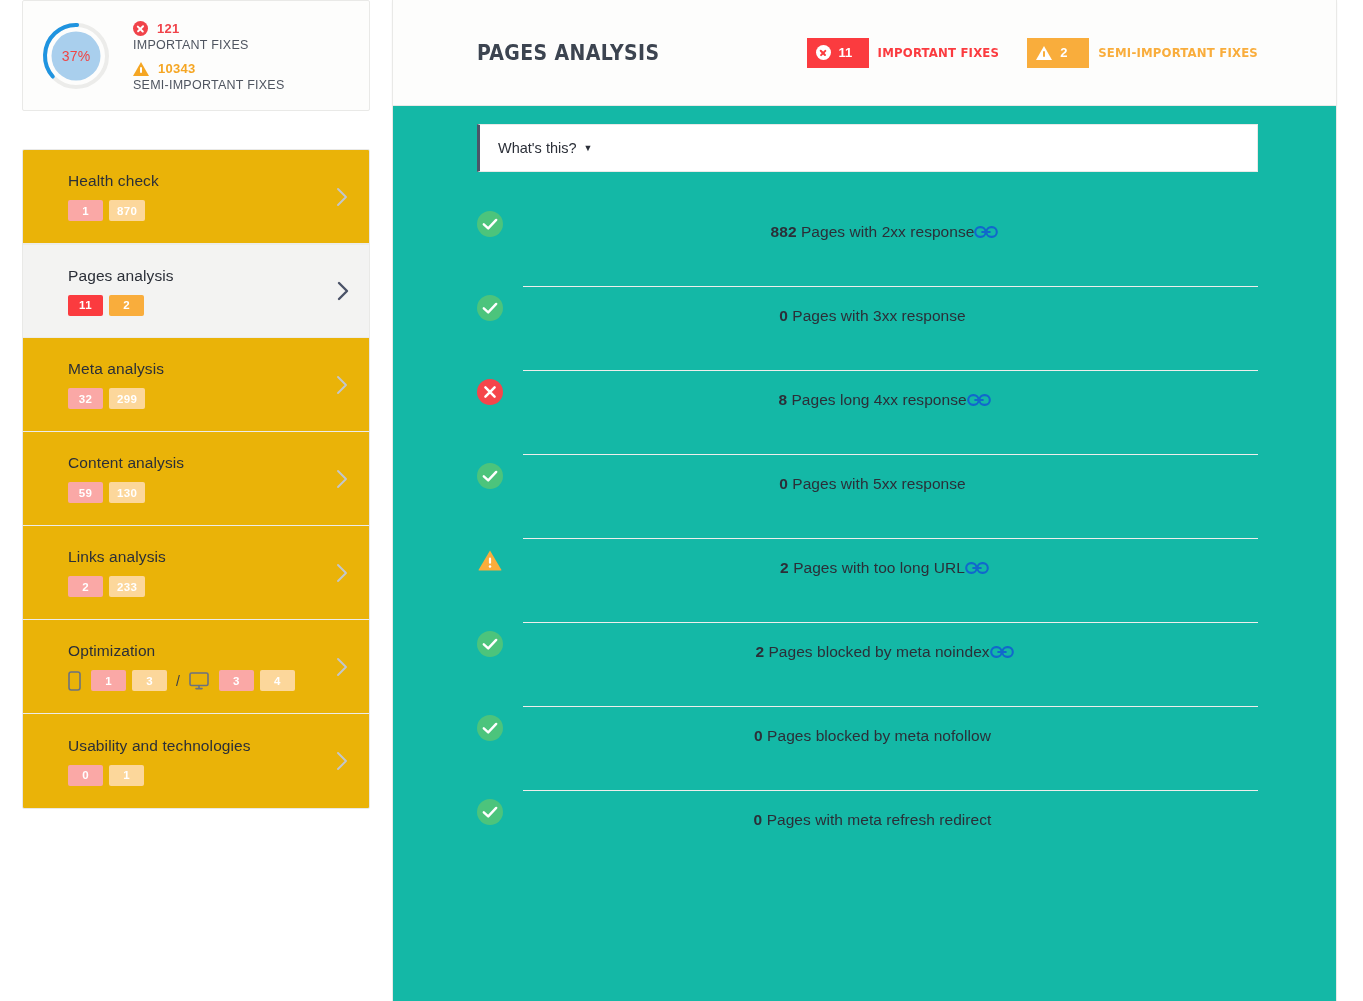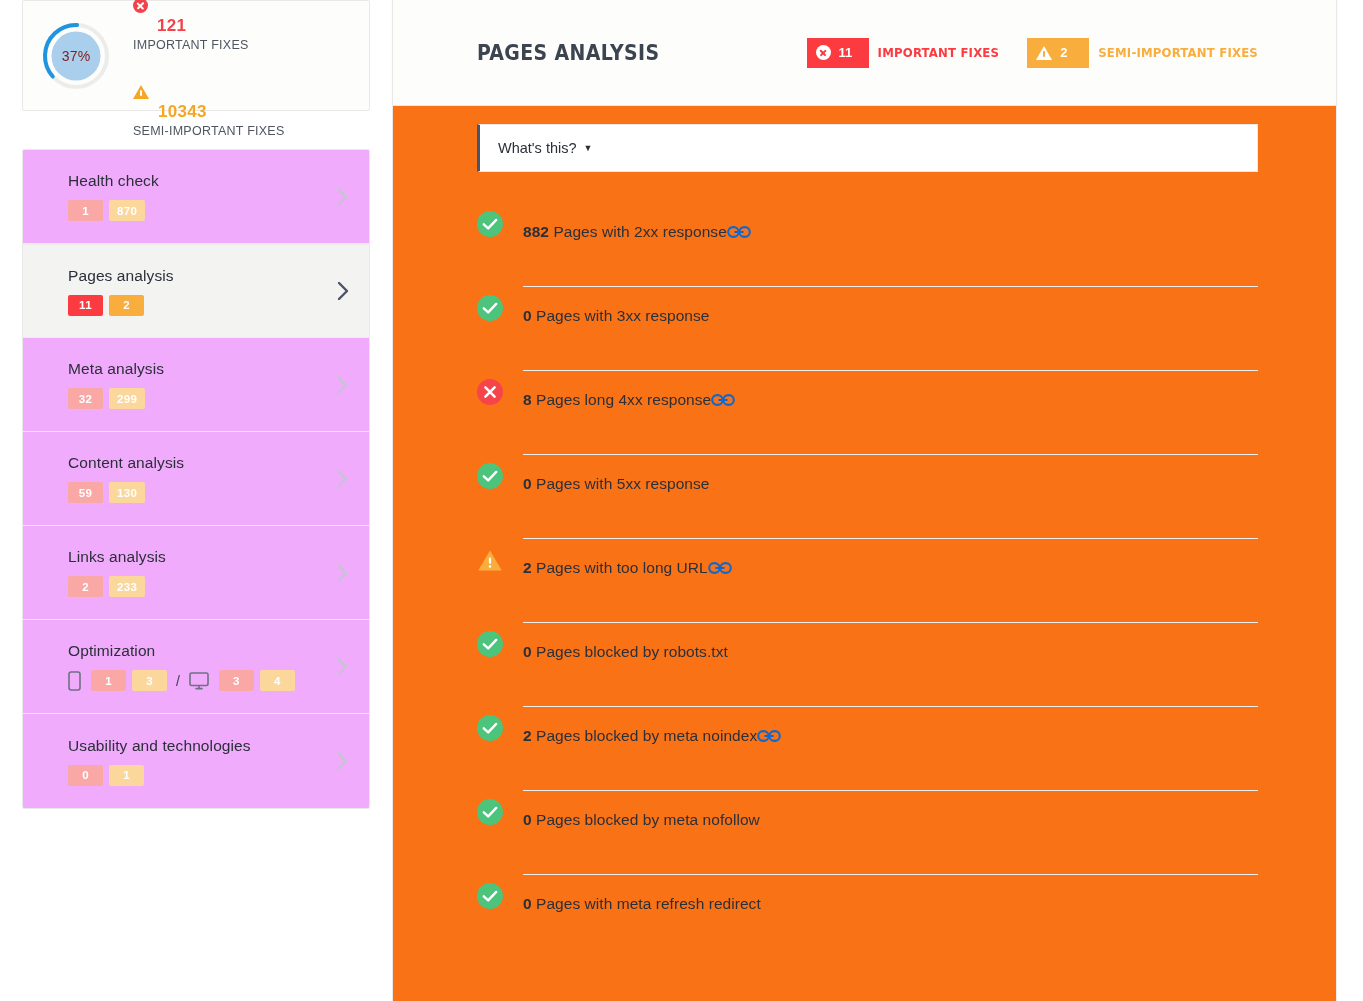--- a/index.html
+++ b/index.html
@@ -50,33 +50,33 @@
     margin-right: 22px;
   }
   .donut svg { display: block; }
   .donut-label {
     position: absolute;
     inset: 0;
     display: flex;
     align-items: center;
     justify-content: center;
     font-size: 14px;
-    color: #7f1d1d;
+    color: #ef4444;
     letter-spacing: .2px;
   }
 
   .score-stats { padding-top: 2px; }
   .stat-row {
     display: flex;
     align-items: center;
     gap: 9px;
   }
   .stat-block { margin-bottom: 9px; }
   .stat-block:last-child { margin-bottom: 0; }
-  .stat-num { font-size: 17px; font-weight: bold; letter-spacing: .3px; margin-top: 41px; }
+  .stat-num { font-size: 13px; font-weight: bold; letter-spacing: .3px; }
   .stat-num.red { color: #f0434a; }
   .stat-num.amber { color: #f5a623; }
   .stat-caption {
     font-size: 12.5px;
     color: #4f5560;
     letter-spacing: .25px;
     margin-top: 2px;
   }
 
   .icon-x-circle {
@@ -115,21 +115,21 @@
   
   .nav-card { overflow: hidden; }
   .nav-item {
     position: relative;
     height: 94px;
     padding: 0 20px 0 45px;
     display: flex;
     flex-direction: column;
     justify-content: center;
     border-bottom: 1px solid #ececea;
-    background: #f0abfc;
+    background: #eab308;
     cursor: pointer;
   }
   .nav-item:last-child { border-bottom: none; }
   .nav-item.active {
     background: #f3f3f2;
     border-top: 1px solid #ececea;
     margin-left: -1px;
     margin-right: -1px;
     padding-left: 46px;
   }
@@ -262,21 +262,21 @@
     font-weight: bold;
     letter-spacing: .2px;
     margin-left: 9px;
     text-transform: uppercase;
     white-space: nowrap;
   }
   .hdr-caption.red   { color: #fb3b3f; }
   .hdr-caption.amber { color: #f9ad3c; }
 
   .main-body {
-    background: #f97316;
+    background: #14b8a6;
     border-left: 1px solid #e9e9e7;
     border-right: 1px solid #e9e9e7;
     height: 895px;
     padding: 18px 78px 0 84px;
     overflow: hidden;
   }
 
   .whats-this {
     height: 48px;
     background: #ffffff;
@@ -303,21 +303,21 @@
   .check-row {
     height: 84px;
     display: flex;
     align-items: flex-start;
     position: relative;
   }
   .row-inner {
     flex: 1;
     display: flex;
     align-items: center;
-    justify-content: flex-start;
+    justify-content: center;
     height: 84px;
     border-bottom: 1px solid #eeeeec;
     padding-right: 12px;
   }
   .check-row:last-child .row-inner { border-bottom: none; }
 
   .status-ico {
     width: 26px; height: 26px;
     flex: 0 0 26px;
     margin-right: 20px;
@@ -603,38 +603,20 @@
             </div>
           </div>
           <div class="check-row">
             <span class="status-ico">
               <svg width="26" height="26" viewBox="0 0 26 26">
                 <circle cx="13" cy="13" r="13" fill="#4cc47c"></circle>
                 <path d="M6.8 13.3 L11.2 17.4 L19.2 8.9" fill="none" stroke="#fff" stroke-width="2.4" stroke-linecap="round" stroke-linejoin="round"></path>
               </svg>
             </span>
             <div class="row-inner">
-              <div class="row-text"><span class="row-count">0</span> <span>Pages blocked by robots.txt</span></div>
-              <span class="link-ico hidden-ico">
-                <svg width="24" height="16" viewBox="0 0 24 16">
-                  <rect x="1.2" y="3.1" width="10.4" height="9.8" rx="4.9" fill="none" stroke="#1168cc" stroke-width="2.1"></rect>
-                  <rect x="12.4" y="3.1" width="10.4" height="9.8" rx="4.9" fill="none" stroke="#1168cc" stroke-width="2.1"></rect>
-                  <path d="M8.2 8 H15.8" stroke="#1168cc" stroke-width="2.1" stroke-linecap="round"></path>
-                </svg>
-              </span>
-            </div>
-          </div>
-          <div class="check-row">
-            <span class="status-ico">
-              <svg width="26" height="26" viewBox="0 0 26 26">
-                <circle cx="13" cy="13" r="13" fill="#4cc47c"></circle>
-                <path d="M6.8 13.3 L11.2 17.4 L19.2 8.9" fill="none" stroke="#fff" stroke-width="2.4" stroke-linecap="round" stroke-linejoin="round"></path>
-              </svg>
-            </span>
-            <div class="row-inner">
               <div class="row-text"><span class="row-count">2</span> <span>Pages blocked by meta noindex</span></div>
               <span class="link-ico">
                 <svg width="24" height="16" viewBox="0 0 24 16">
                   <rect x="1.2" y="3.1" width="10.4" height="9.8" rx="4.9" fill="none" stroke="#1168cc" stroke-width="2.1"></rect>
                   <rect x="12.4" y="3.1" width="10.4" height="9.8" rx="4.9" fill="none" stroke="#1168cc" stroke-width="2.1"></rect>
                   <path d="M8.2 8 H15.8" stroke="#1168cc" stroke-width="2.1" stroke-linecap="round"></path>
                 </svg>
               </span>
             </div>
           </div>

